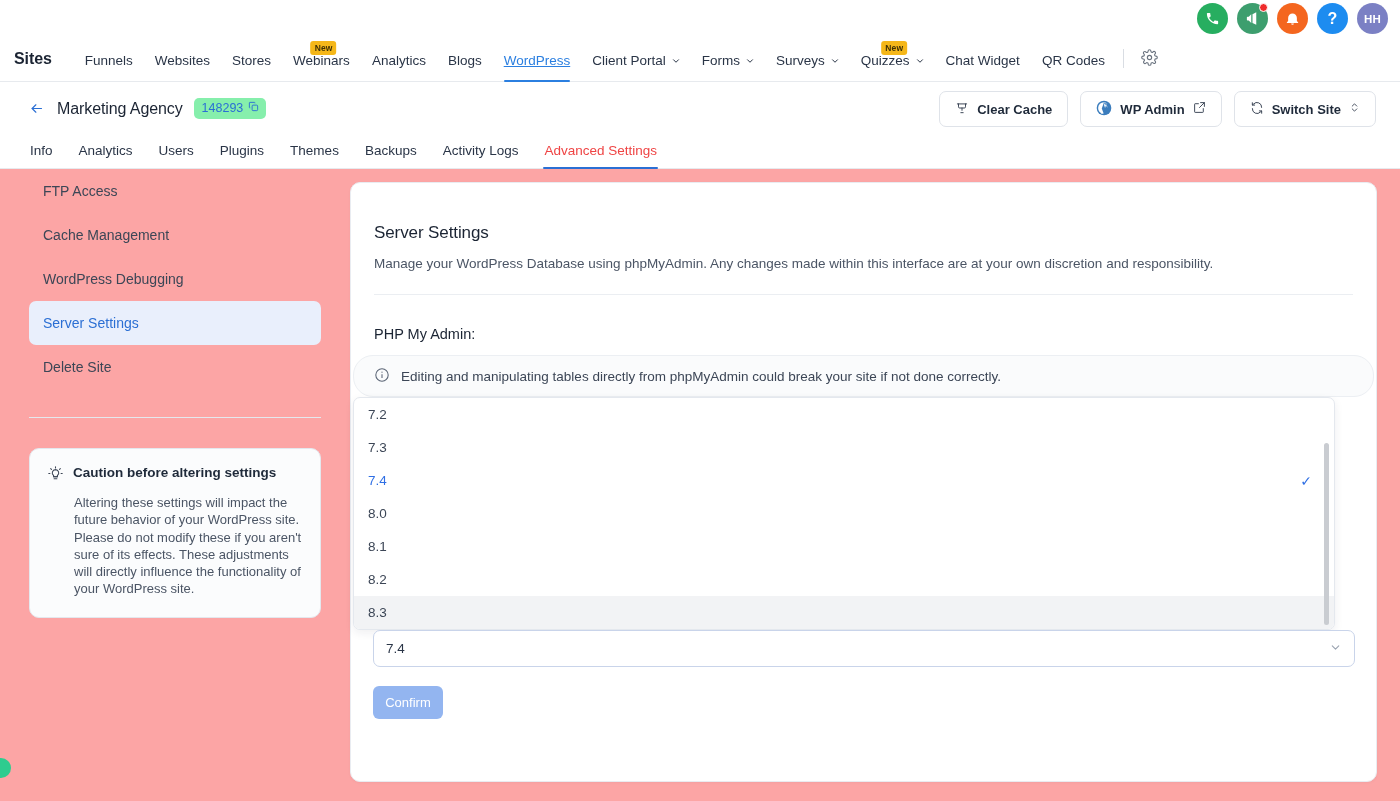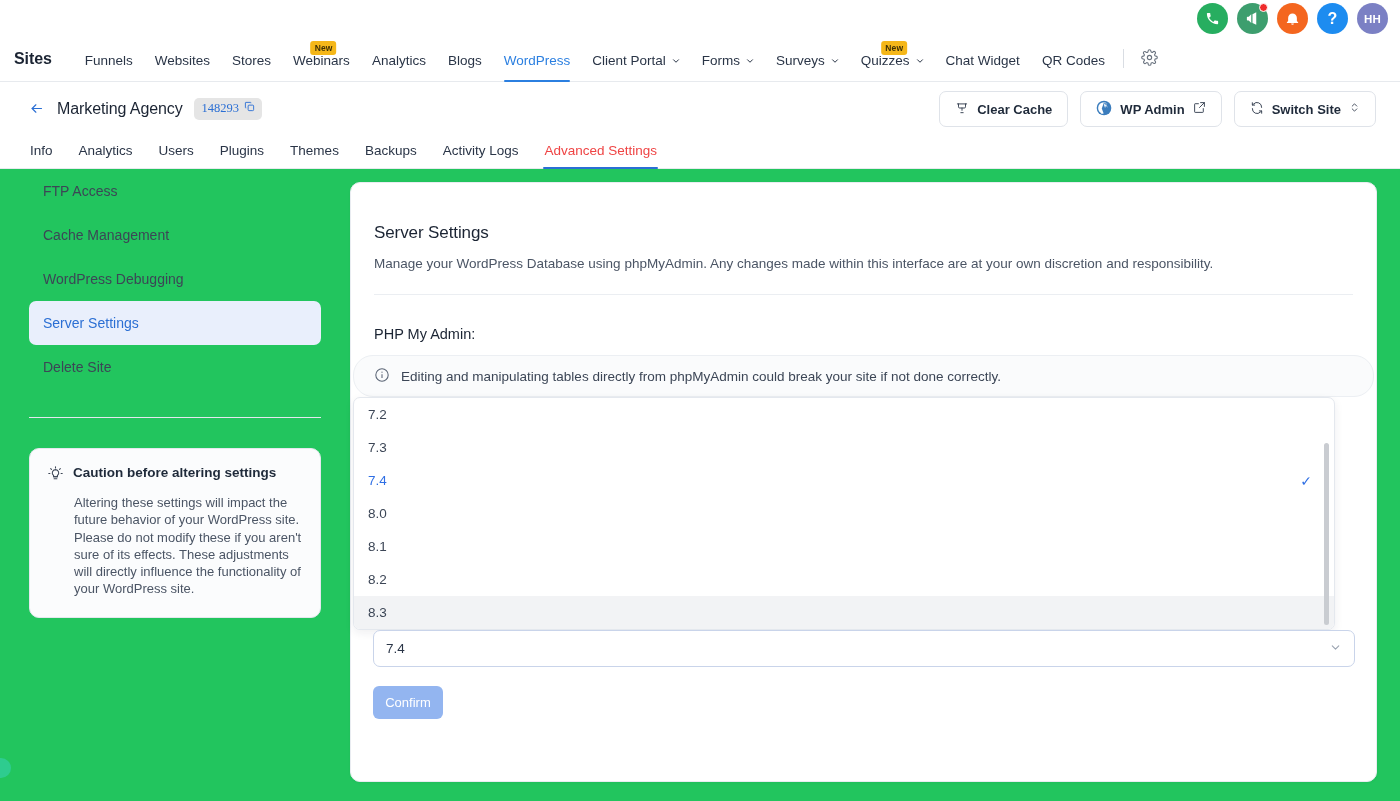--- a/index.html
+++ b/index.html
@@ -52,21 +52,21 @@
     padding: 0 14px 13px 0; margin-right: 8px; letter-spacing: -.1px;
   }
   .nav-items { display: flex; align-items: flex-end; height: 100%; }
   .nav-item {
     position: relative;
     font-size: 13.5px; color: #2a3547;
     padding: 0 11px 13px 11px;
     cursor: pointer; white-space: nowrap;
     display: flex; align-items: center; gap: 5px;
   }
-  .nav-item.active { color: #2b7fe0; }
+  .nav-item.active { color: #2b7fe0; text-decoration: underline; }
   .nav-item.active::after {
     content: ""; position: absolute; left: 11px; right: 11px; bottom: -1px;
     height: 2.5px; background: #2b7fe0; border-radius: 2px;
   }
   .chev { display: inline-block; width: 9px; height: 9px; }
   .chev svg { display: block; }
   .new-badge {
     position: absolute; top: -12px; left: 50%; transform: translateX(-42%);
     background: #f5b719; color: #3f3004;
     font-size: 8.5px; font-weight: 700; line-height: 1;
@@ -86,24 +86,24 @@
   }
   .back-arrow {
     margin-left: 28px; margin-right: 12px; color: #2b6fd4;
     cursor: pointer; display: flex; align-items: center;
   }
   .site-title {
     font-size: 16px; color: #1b2433; font-weight: 400; letter-spacing: -.1px;
   }
   .site-id {
     margin-left: 11px;
-    background: #e5e5e5; color: #2b6fd4;
+    background: #86efac; color: #2b6fd4;
     font-size: 12.5px; border-radius: 5px;
     padding: 3px 7px 4px 8px;
-    display: flex; align-items: center; gap: 5px; cursor: pointer; font-family: Liberation Serif, serif;
+    display: flex; align-items: center; gap: 5px; cursor: pointer;
   }
   .subheader-actions {
     position: absolute; right: 24px; top: 9px;
     display: flex; align-items: center; gap: 12px;
   }
   .btn-outline {
     height: 36px; border: 1px solid #dfe3e9; border-radius: 7px;
     background: #fff; color: #1f2a3a; font-size: 13px; font-weight: 600;
     display: flex; align-items: center; gap: 8px;
     padding: 0 15px; cursor: pointer;
@@ -123,21 +123,21 @@
   }
   .tab.active { color: #ef4444; font-weight: 400; }
   .tab.active::after {
     content: ""; position: absolute; left: 12px; right: 12px; bottom: -1px;
     height: 2.5px; background: #2b6fd4; border-radius: 2px;
   }
 
   
   .page {
     position: absolute; top: 169px; left: 0; width: 1400px; height: 632px;
-    background: #22c55e;
+    background: #fca5a5;
     text-decoration: underline;
   }
 
   
   .leftpane { position: absolute; left: 0; top: 0; width: 350px; }
   .side-item {
     height: 44px; display: flex; align-items: center;
     padding-left: 43px; font-size: 14px; color: #3c4656;
     cursor: pointer; border-radius: 7px; margin: 0 29px 0 29px;
     padding-left: 14px;

